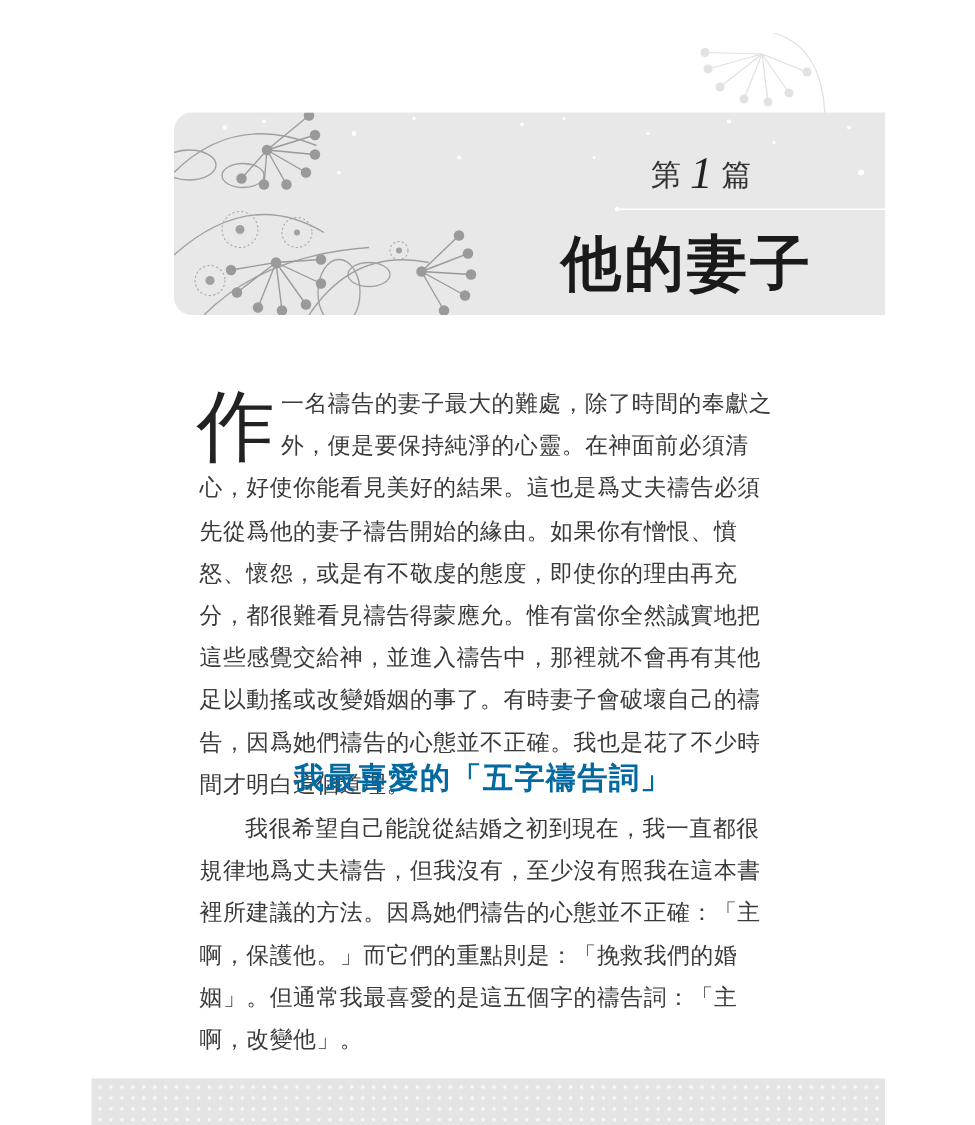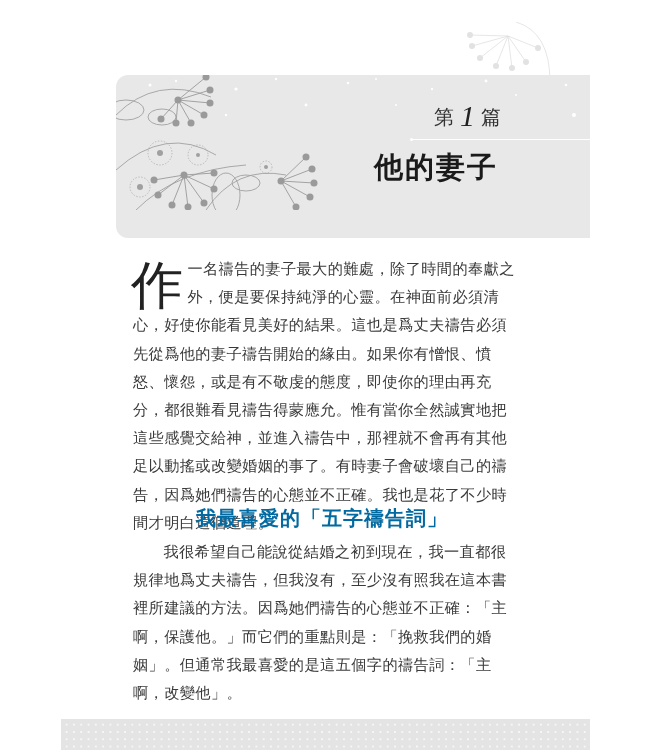--- a/index.html
+++ b/index.html
@@ -20,21 +20,21 @@
       left: 440px;
       top: 22px;
       width: 120px;
       height: 60px;
     }
     .banner {
       position: absolute;
       left: 116px;
       top: 75px;
       width: 474px;
-      height: 163px;
+      height: 135px;
       background: #e8e8e8;
       border-radius: 12px 0 0 12px;
       overflow: hidden;
     }
     .banner-flowers {
       position: absolute;
       left: 0;
       top: 0;
       width: 220px;
       height: 135px;
@@ -71,21 +71,21 @@
       font-style: italic;
       font-size: 30px;
       color: #222;
       margin: 0 6px;
       vertical-align: -2px;
     }
     .chapter-title {
       position: absolute;
       left: 258px;
       top: 73px;
-      font-size: 29px;
+      font-size: 40px;
       font-weight: bold;
       color: #1a1a1a;
       letter-spacing: 2px;
       white-space: nowrap;
     }
     .body-text {
       position: absolute;
       left: 133px;
       width: 384px;
       font-size: 15.2px;

